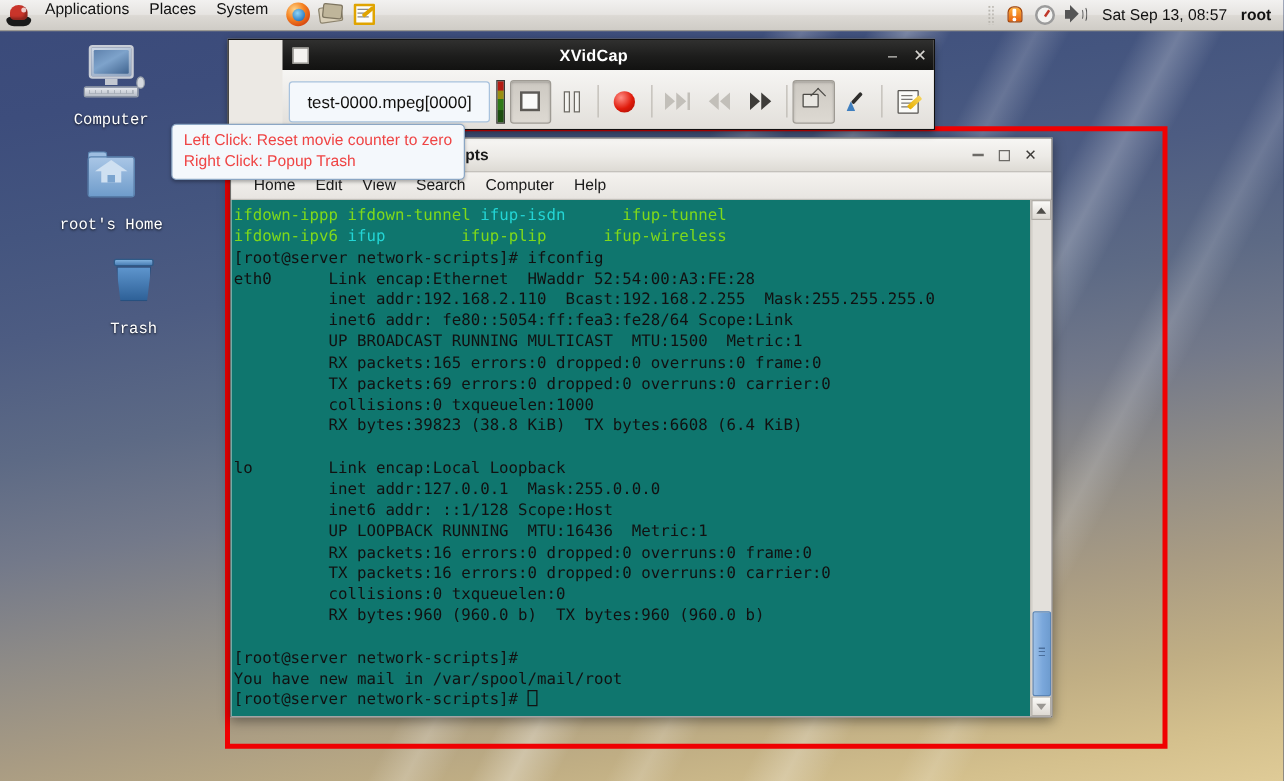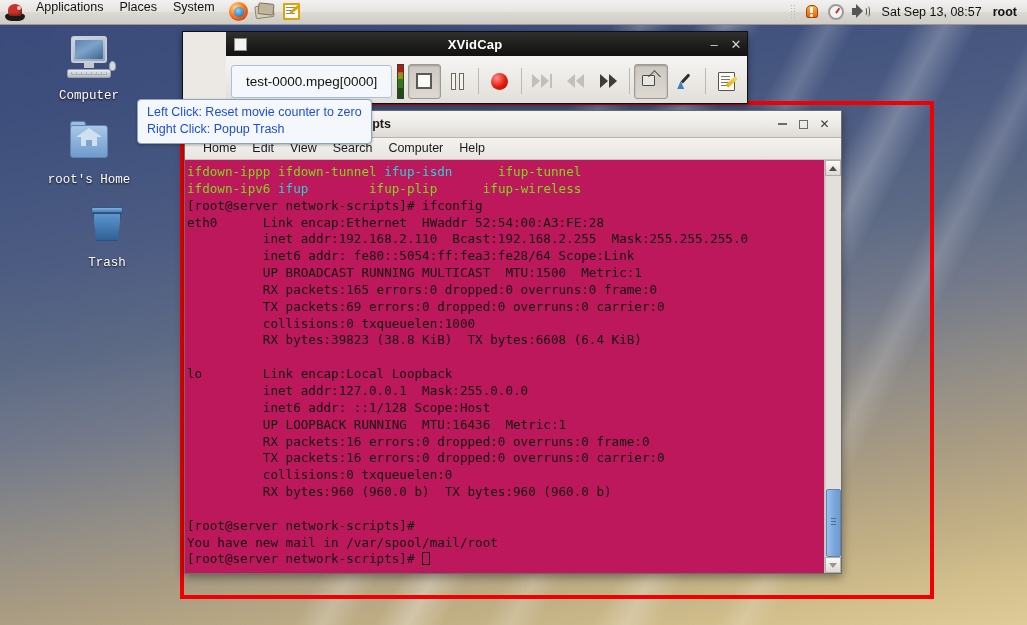--- a/index.html
+++ b/index.html
@@ -191,21 +191,21 @@
   .ic-prefs { width:17px; height:19px; position:relative; }
   .ic-prefs .pg { position:absolute; inset:0; background:#fbfbf8; border:1.5px solid #55534f; border-radius:1px; }
   .ic-prefs .ln { position:absolute; left:3px; width:9px; height:1.4px; background:#7a7873; }
   .ic-prefs .pencil { position:absolute; left:7px; top:8px; width:13px; height:3.5px;
                       background: linear-gradient(90deg,#e9b100,#f6d45c); transform: rotate(-42deg); border-radius:1px; }
 
   
   #tooltip {
     position: absolute; left: 137px; top: 99px; z-index: 40;
     background: #f4f8fc; border: 1px solid #8ba6c4; border-radius: 4px;
-    padding: 4px 9px 5px 9px; font-size: 12.5px; color: #1d4ed8; line-height: 17px;
+    padding: 4px 9px 5px 9px; font-size: 12.5px; color: #ef4444; line-height: 17px;
     box-shadow: 0 1px 3px rgba(0,0,0,.3);
   }
 
   
   #terminal {
     position: absolute; left: 184px; top: 110px; width: 658px; height: 464px; z-index: 15;
     background: #f1efed; border: 1px solid #6f6d6a;
     box-shadow: 0 3px 9px rgba(0,0,0,.4);
     display: flex; flex-direction: column;
   }
@@ -219,21 +219,21 @@
            font-size: 12px; color:#3c3a37; cursor:pointer; }
   .twbtn .minus { width:9px; height:2px; background:#6d6b67; }
   .twbtn .sq { width:9px; height:9px; border:1.6px solid #6d6b67; }
   #term-menu {
     height: 22px; display:flex; align-items:center; gap: 0; padding-left: 10px; font-size: 12.5px;
     background: linear-gradient(180deg,#f4f2ef,#e8e5e1); border-bottom: 1px solid #c3c0ba; color:#1b1b1b;
   }
   #term-menu span { padding: 0 8px; line-height: 21px; cursor: default; }
   #term-body { flex: 1; display: flex; background:#fff; overflow: hidden; }
   #term-text {
-    flex: 1; background: #be185d; color: #111; padding: 4px 0 0 2px;
+    flex: 1; background: #0f766e; color: #111; padding: 4px 0 0 2px;
     font-family: "DejaVu Sans Mono", "Liberation Mono", monospace;
     font-size: 12.6px; line-height: 16.85px; white-space: pre; overflow: hidden;
   }
   .g { color: #7fd91a; }
   .c { color: #23d5d5; }
   #cursor { display:inline-block; width: 8px; height: 13px; border:1px solid #111;
             vertical-align: -2px; background: transparent; }
   #term-scroll { width: 17px; background:#eceae6; border-left:1px solid #c5c2bc;
                  display:flex; flex-direction:column; }
   .sb-btn { height: 16px; display:flex; align-items:center; justify-content:center;

